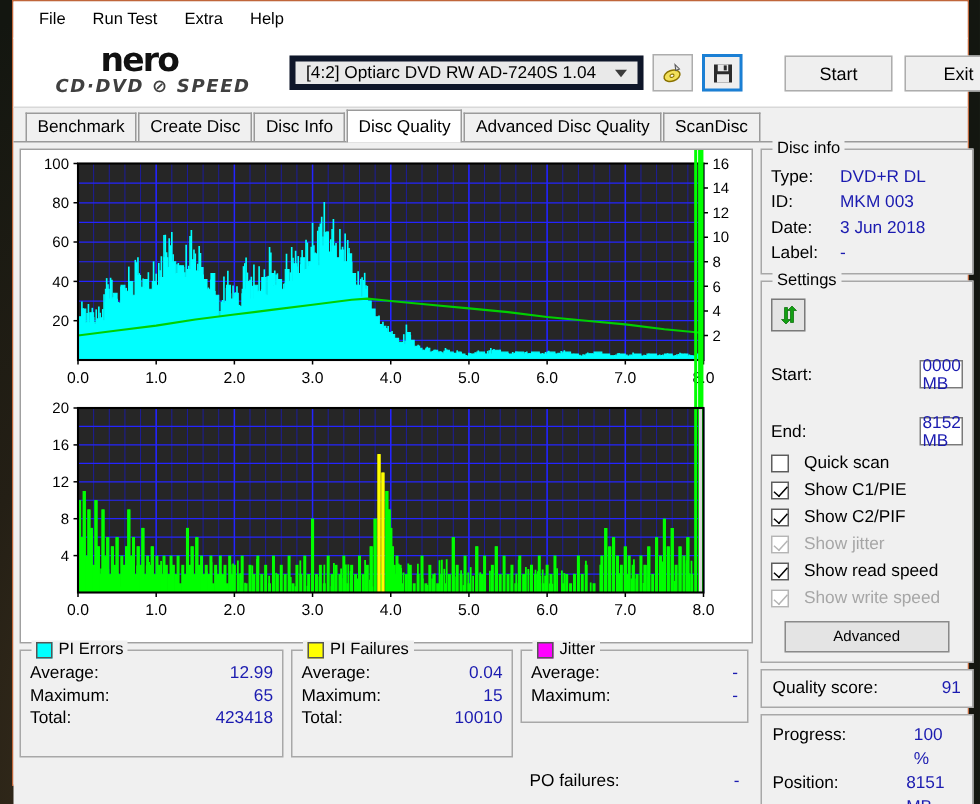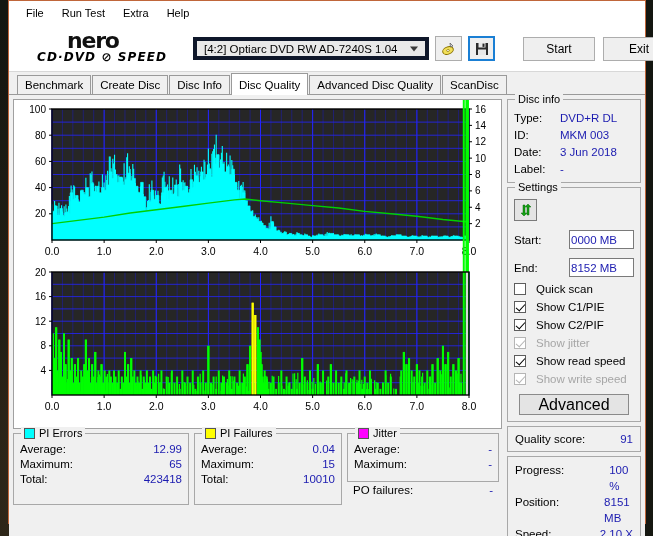--- a/index.html
+++ b/index.html
@@ -79,21 +79,21 @@
   }
   #nerologo .nero-word {
     font-family: "DejaVu Sans", sans-serif;
     font-weight: bold; font-size: 22px; letter-spacing: -1.2px;
     color: #111; position: absolute; left: 30px; top: -1px;
   }
   #nerologo .sub {
     position: absolute; left: 0px; top: 21px;
     font-family: "DejaVu Sans", sans-serif;
     font-weight: bold; font-style: italic; font-size: 12px;
-    letter-spacing: 1.1px; color: #000000; white-space: nowrap;
+    letter-spacing: 1.1px; color: #404040; white-space: nowrap;
   }
   #drive-select {
     width: 236px; height: 23px;
     background: #e9e9e9;
     border: 4px solid #0f172a;
     display: flex; align-items: center;
     font-size: 11.5px; color: #000;
     padding: 0 0 0 7px; box-sizing: border-box;
     position: relative; flex: none;
   }
@@ -167,21 +167,21 @@
     white-space: nowrap;
   }
   .swatch { width: 9px; height: 9px; border: 1px solid #555; display: inline-block; }
   .srow { display: flex; justify-content: space-between; font-size: 11.5px; line-height: 15px; }
   .srow .k { color: #000; }
   .srow .v { color: #1b1bb0; }
   #pierrbox { width: 176px; }
   #pifailbox { width: 148px; }
   #jitterwrap { width: 152px; position: relative; }
   #jitterbox { height: 49px; }
-  #pobox { font-size: 11.5px; display: flex; justify-content: space-between; padding: 2px 6px 0 6px; }
+  #pobox { font-size: 11.5px; display: flex; justify-content: space-between; padding: 2px 6px 0 6px; margin-top: 31px; }
   #pobox .k { color: #000; } #pobox .v { color: #1b1bb0; }
   
   .panel {
     border: 1px solid #a8a8a8; background: #f0f0f0;
     position: relative; box-sizing: border-box;
   }
   .panel > .legend {
     position: absolute; top: -7px; left: 7px;
     background: #f0f0f0; padding: 0 3px; font-size: 11px; color: #000;
   }
@@ -199,21 +199,21 @@
   #speedsel .caret {
     position: absolute; right: 6px; top: 50%; transform: translateY(-50%);
     width: 0; height: 0;
     border-left: 4px solid transparent; border-right: 4px solid transparent;
     border-top: 5px solid #3b3b3b;
   }
   #refreshbtn {
     width: 23px; height: 22px; background: #e4e4e4; border: 1px solid #7a7a7a;
     display: flex; align-items: center; justify-content: center; box-sizing: border-box;
   }
-  .fieldrow { display: flex; align-items: center; margin-top: 9px; }
+  .fieldrow { display: flex; align-items: center; margin-top: 19px; gap: 44px; }
   .fieldrow .k { width: 55px; font-size: 11.5px; color: #000; }
   .fieldbox {
     flex: 1; height: 19px; background: #ffffff; border: 1px solid #7a7a7a;
     display: flex; align-items: center; padding-left: 1px;
     font-size: 11.5px; color: #1b1bb0; box-sizing: border-box;
   }
   .cbrow { display: flex; align-items: center; gap: 10px; margin-top: 6px; font-size: 11.5px; }
   .cb { width: 12px; height: 12px; border: 1px solid #5d5d5d; background: #fff;
         position: relative; box-sizing: border-box; flex: none; }
   .cb.checked::after {
@@ -221,21 +221,21 @@
     width: 4px; height: 8px; border: solid #000; border-width: 0 1.6px 1.6px 0;
     transform: rotate(42deg);
   }
   .cb.dis { border-color: #b5b5b5; }
   .cb.dis.checked::after { border-color: #b5b5b5; }
   .cbrow.dis span { color: #a6a6a6; }
   #advbtn {
     margin: 9px auto 0 auto; width: 110px; height: 21px;
     background: #e4e4e4; border: 1px solid #8a8a8a;
     display: flex; align-items: center; justify-content: center;
-    font-size: 16px; color: #000; box-sizing: border-box;
+    font-size: 10px; color: #000; box-sizing: border-box;
   }
   #qualitybox { padding: 6px 7px; display: flex; justify-content: space-between; font-size: 11.5px; }
   #qualitybox .k { color: #000; } #qualitybox .v { color: #1b1bb0; }
   #progbox { padding: 5px 7px 5px 7px; }
   #progbox .prow { display: flex; justify-content: space-between; font-size: 11.5px; line-height: 16px; gap: 45px; }
   #progbox .k { color: #000; } #progbox .v { color: #1b1bb0; }
 </style>
 </head>
 <body>
 

